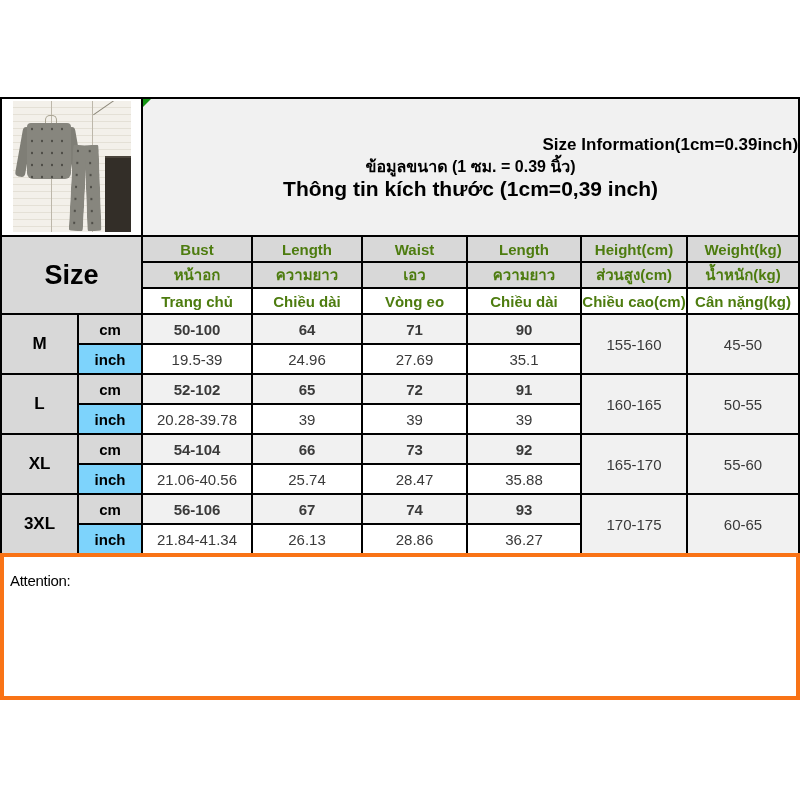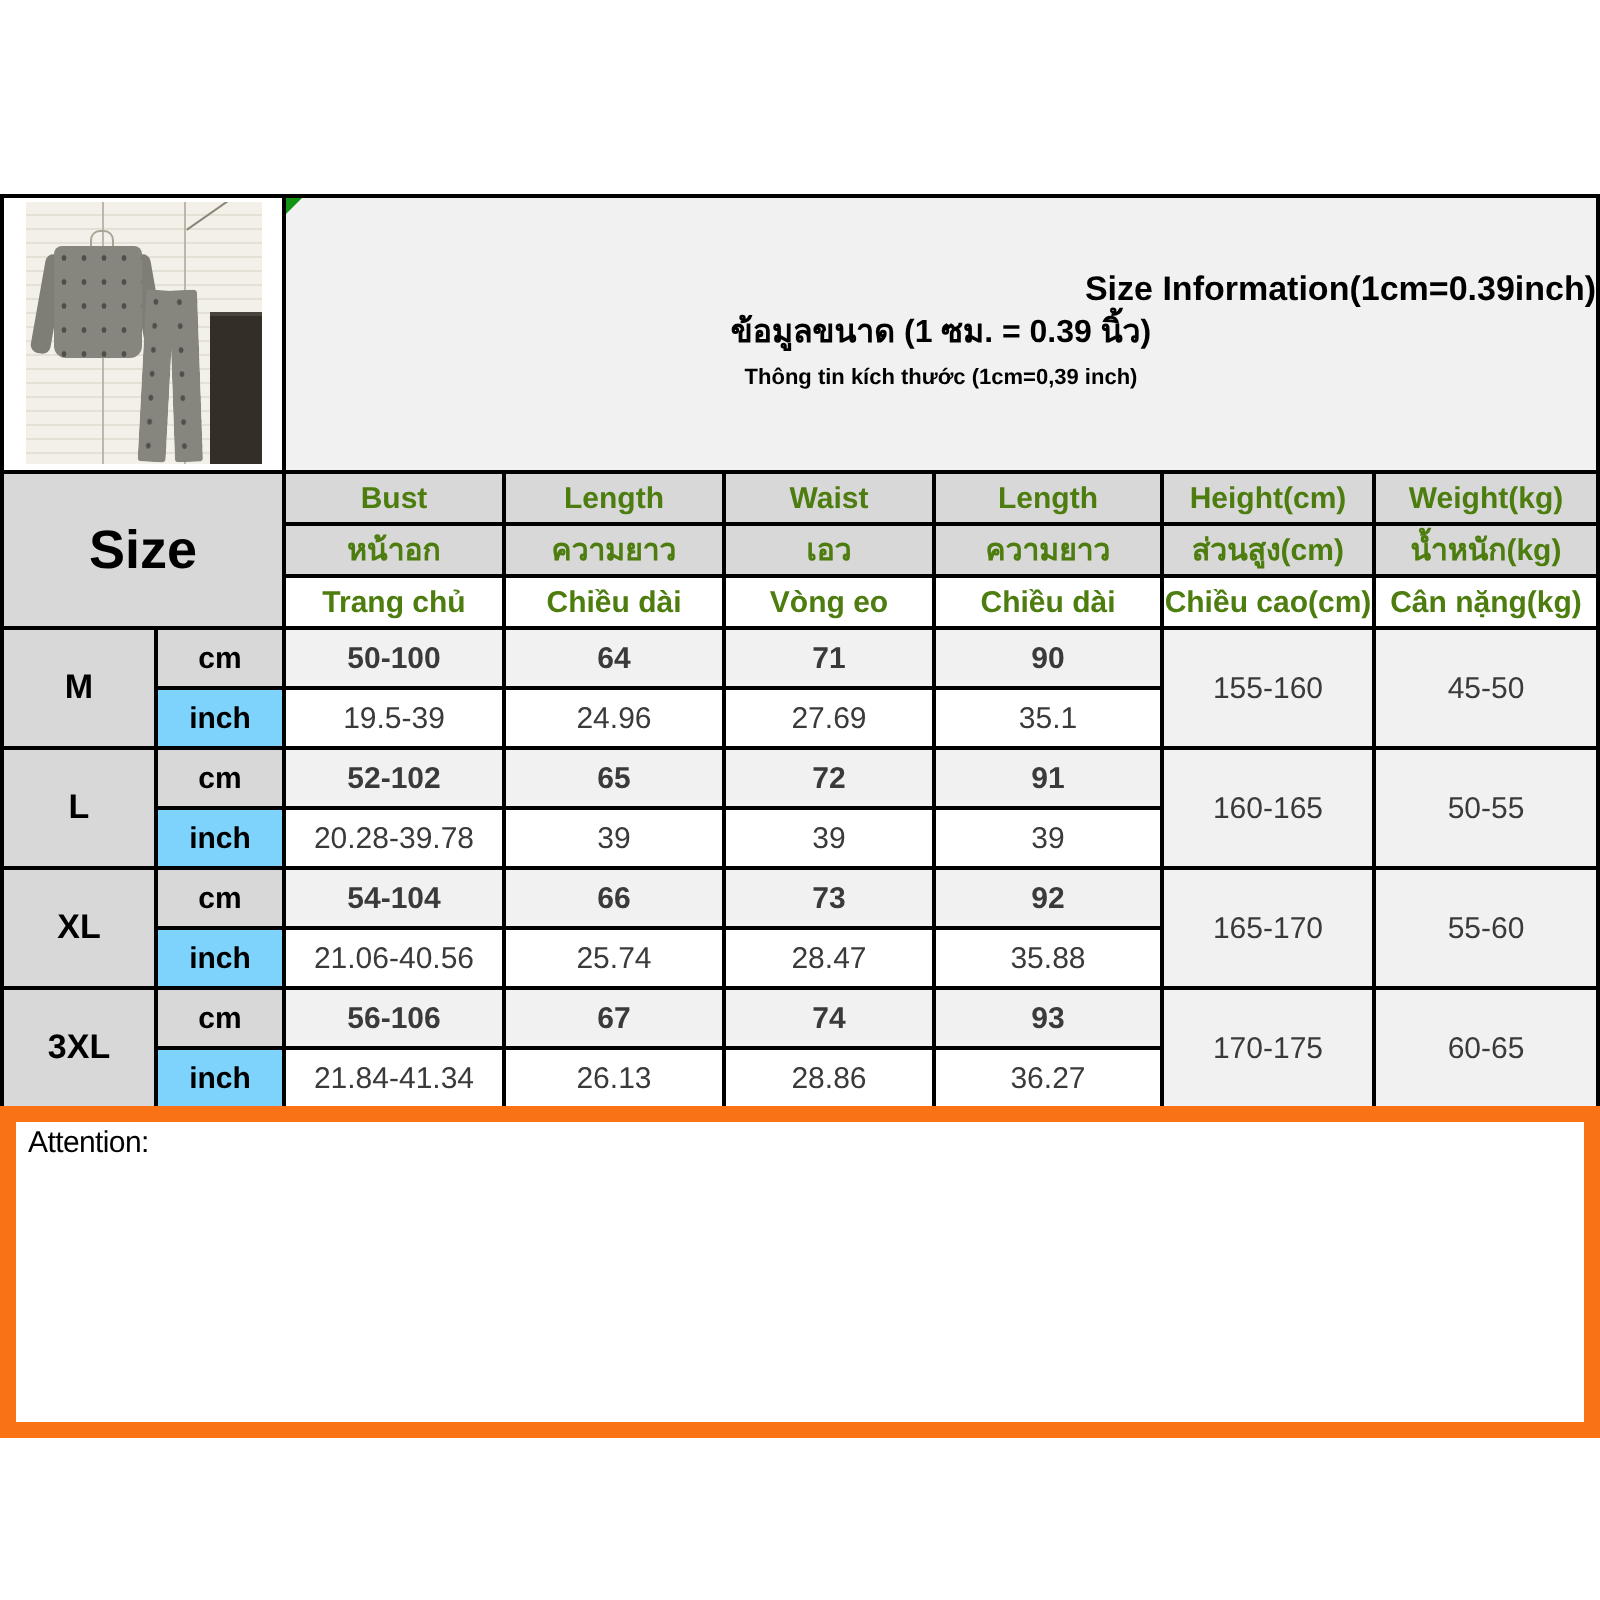--- a/index.html
+++ b/index.html
@@ -32,30 +32,30 @@
   .cm-row .unit-cell{background:#d8d8d8;}
   .inch-row .unit-cell{background:#7dd3fc;}
   .value-cell{font-size:15px;color:#3a3a3a;}
   .cm-row .value-cell{background:#f1f1f1;font-weight:bold;}
   .inch-row .value-cell{background:#ffffff;}
   .merged-cell{background:#f1f1f1;font-size:15px;color:#3a3a3a;}
   
   .title-lines{line-height:22px;font-weight:bold;color:#000;}
   .title-line-en{font-size:17px;text-align:right;}
   .title-line-th{font-size:16px;}
-  .title-line-vi{font-size:11px;}
+  .title-line-vi{font-size:21px;}
   
   .cell-flag{
     position:absolute;left:0;top:0;width:0;height:0;
     border-top:8px solid #149414;border-right:8px solid transparent;
   }
   
   .attention-box{
-    box-sizing:border-box;width:800px;margin-top:-2px;height:166px;
-    border:8px solid #f97316;background:#fff;padding:0 6px;
+    box-sizing:border-box;width:800px;margin-top:-2px;height:147px;
+    border:4px solid #f97316;background:#fff;padding:13px 6px;
     text-align:left;
   }
   .attention-box p{
     margin:0;font-size:15px;line-height:21px;letter-spacing:-0.3px;color:#000;
   }
   
   .photo{
     position:relative;width:118px;height:131px;margin:2px auto 3px auto;
     background:
       repeating-linear-gradient(180deg,#f3f0ea 0 6px,#e4e0d6 6px 7px);

